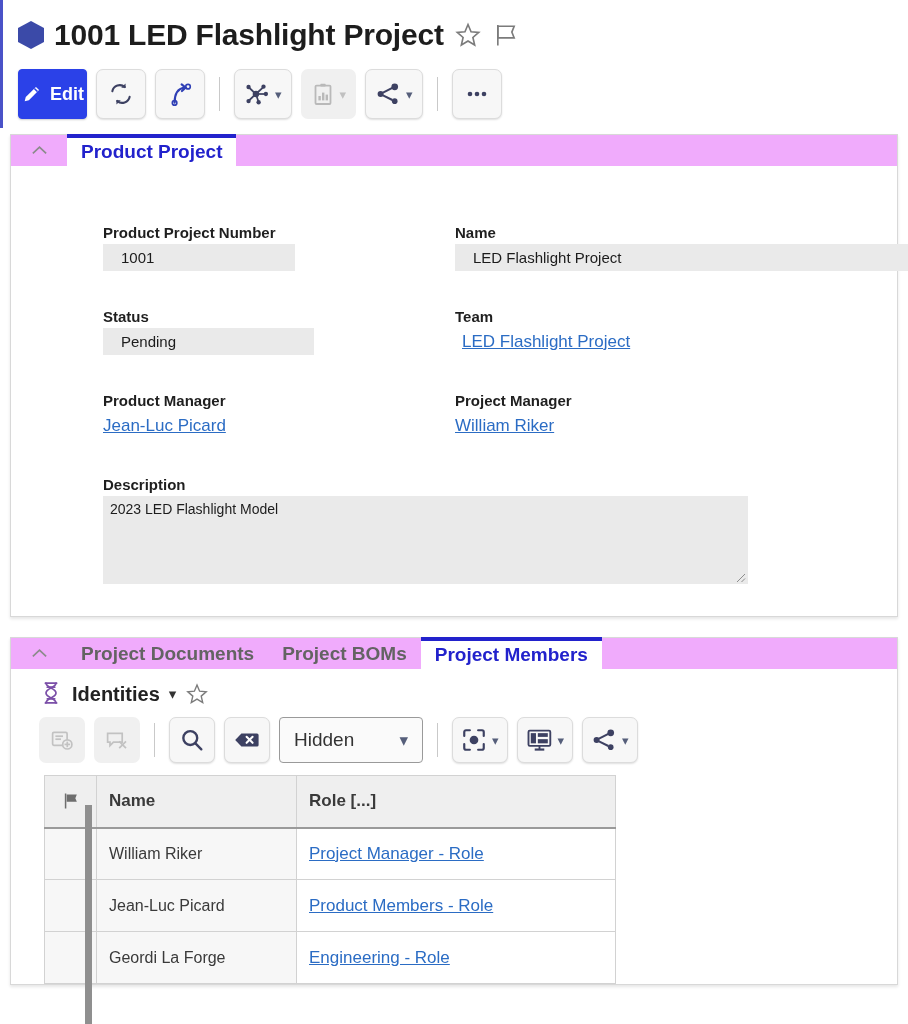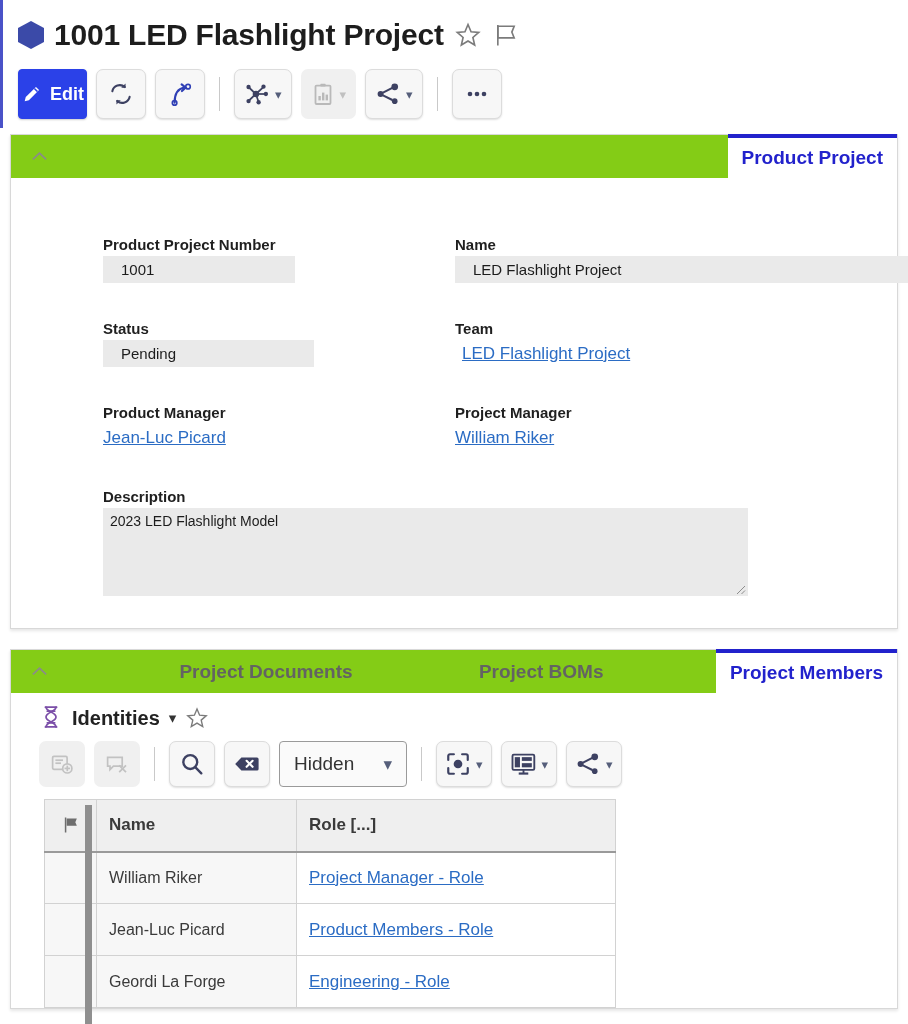--- a/index.html
+++ b/index.html
@@ -73,21 +73,21 @@
 
   
   .panel {
     margin: 8px 10px 0 10px;
     border: 1px solid #d8d8d8;
     background: #fff;
     box-shadow: 0 2px 3px rgba(0,0,0,.10);
   }
   .tabstrip {
     display: flex; align-items: stretch;
-    background: #84cc16; height: 43px; justify-content: space-between;
+    background: #f0abfc; height: 31px;
   }
   .collapse-cell {
     width: 56px; display: flex; align-items: center; justify-content: center;
     color: #8b8b8b; font-size: 15px; cursor: pointer;
   }
   .tab {
     display: flex; align-items: center; padding: 0 14px;
     font-size: 19px; font-weight: bold; color: #636363;
     cursor: pointer; white-space: nowrap;
   }
@@ -152,21 +152,21 @@
     display: flex; align-items: center; justify-content: center;
     gap: 5px; padding: 0 8px;
     box-shadow: 0 1px 2px rgba(0,0,0,.13);
     cursor: pointer; color: #3d4162;
   }
   .sbtn.disabled {
     background: #f0f0f0; border-color: transparent; box-shadow: none;
     color: #c2c2c2; cursor: default;
   }
   .sel {
-    height: 46px; width: 128px;
+    height: 46px; width: 144px;
     border: 1px solid #9a9a9a; border-radius: 4px; background: #fafafa;
     display: flex; align-items: center; justify-content: space-between;
     padding: 0 14px; font-size: 19px; color: #333; cursor: pointer;
   }
 
   
   .gridwrap { padding: 0 0 0 33px; }
   table.grid { border-collapse: collapse; width: 572px; table-layout: fixed; }
   table.grid th, table.grid td {
     border: 1px solid #d2d2d2;

